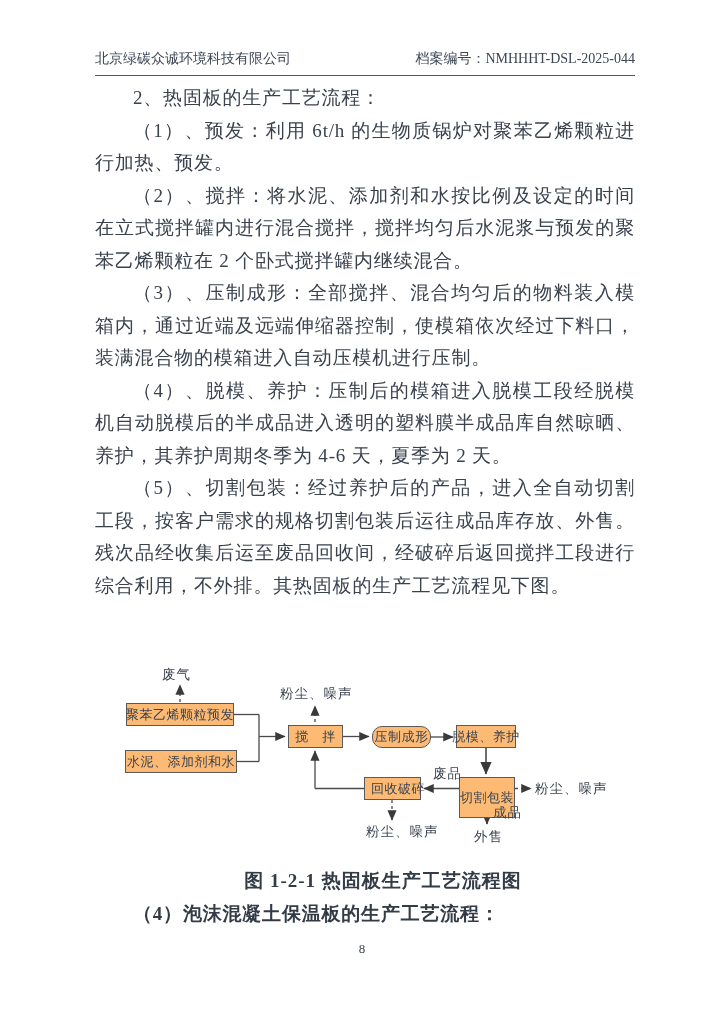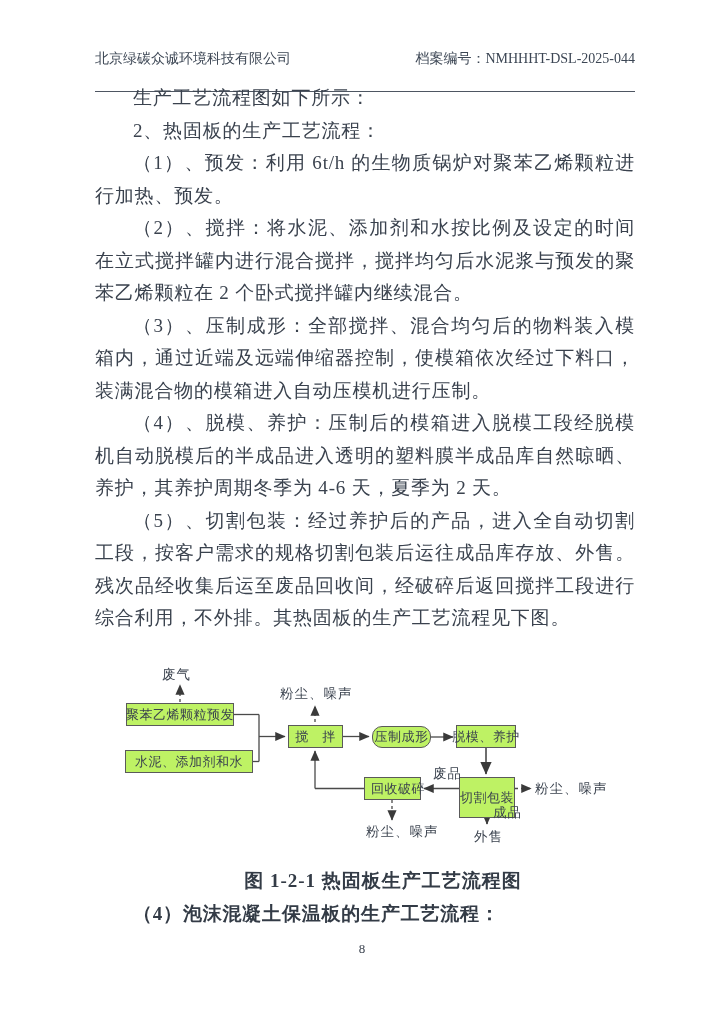--- a/index.html
+++ b/index.html
@@ -6,35 +6,35 @@
   html,body { background:#ffffff; }
   .page {
     position:relative; width:724px; height:1024px; background:#ffffff;
     font-family:"Liberation Serif","DejaVu Serif",serif;
     color:#3a424e; overflow:hidden;
   }
   
   .header {
     position:absolute; left:95px; top:50px; width:540px;
     display:flex; justify-content:space-between; align-items:flex-end;
-    font-size:14px; color:#3c4654; padding-bottom:23px;
+    font-size:14px; color:#3c4654; padding-bottom:7px;
     border-bottom:1px solid #4e5662;
   }
   
   .body-text {
     position:absolute; left:95px; top:82px; width:540px;
     font-size:19px; line-height:32.5px; letter-spacing:0.8px;
     text-align:justify; color:#3a424e;
   }
   .body-text p { text-indent:2em; margin:0; }
   
   .diagram { position:absolute; left:118px; top:658px; width:500px; height:198px; font-size:13.5px; color:#3a424e; }
   .diagram svg { position:absolute; left:0; top:0; }
   .fnode {
-    position:absolute; border:1px solid #5a5a5a; background:#bef264;
+    position:absolute; border:1px solid #5a5a5a; background:#fdba74;
     display:flex; align-items:center; justify-content:center;
     font-size:13px; letter-spacing:0.5px; white-space:nowrap;
   }
   .flabel { position:absolute; white-space:nowrap; letter-spacing:1px; }
   
   .figure-caption {
     position:absolute; left:0; top:868px; width:724px; text-align:center;
     font-size:19px; font-weight:bold; color:#333b46; letter-spacing:1px;padding-left:42px;
   }
   .section-heading {
@@ -50,21 +50,20 @@
 <body>
 
 <div class="page">
 
   <div class="header">
     <span>北京绿碳众诚环境科技有限公司</span>
     <span>档案编号：NMHHHT-DSL-2025-044</span>
   </div>
 
   <div class="body-text">
-    <p>生产工艺流程图如下所示：</p>
     <p>2、热固板的生产工艺流程：</p>
     <p>（1）、预发：利用 6t/h 的生物质锅炉对聚苯乙烯颗粒进行加热、预发。</p>
     <p>（2）、搅拌：将水泥、添加剂和水按比例及设定的时间在立式搅拌罐内进行混合搅拌，搅拌均匀后水泥浆与预发的聚苯乙烯颗粒在 2 个卧式搅拌罐内继续混合。</p>
     <p>（3）、压制成形：全部搅拌、混合均匀后的物料装入模箱内，通过近端及远端伸缩器控制，使模箱依次经过下料口，装满混合物的模箱进入自动压模机进行压制。</p>
     <p>（4）、脱模、养护：压制后的模箱进入脱模工段经脱模机自动脱模后的半成品进入透明的塑料膜半成品库自然晾晒、养护，其养护周期冬季为 4-6 天，夏季为 2 天。</p>
     <p>（5）、切割包装：经过养护后的产品，进入全自动切割工段，按客户需求的规格切割包装后运往成品库存放、外售。残次品经收集后运至废品回收间，经破碎后返回搅拌工段进行综合利用，不外排。其热固板的生产工艺流程见下图。</p>
   </div>
 
   <div class="diagram">
     <svg width="500" height="198">
@@ -94,21 +93,21 @@
       <line x1="197" y1="130.5" x2="197" y2="93" stroke="#4a4a4a" stroke-width="1.3" marker-end="url(#arr)"></line>
 
       <line x1="274" y1="142" x2="274" y2="162" stroke="#4a4a4a" stroke-width="1.3" stroke-dasharray="3,3" marker-end="url(#arr)"></line>
 
       <line x1="397" y1="130.5" x2="413" y2="130.5" stroke="#4a4a4a" stroke-width="1.3" stroke-dasharray="3,3" marker-end="url(#arr)"></line>
 
       <line x1="369" y1="142" x2="369" y2="166" stroke="#4a4a4a" stroke-width="1.6" marker-end="url(#arr)"></line>
     </svg>
 
     <div class="fnode" style="left:8px; top:45px; width:108px; height:23px;">聚苯乙烯颗粒预发</div>
-    <div class="fnode" style="left:7px; top:92px; width:128px; height:23px;">水泥、添加剂和水</div>
+    <div class="fnode" style="left:7px; top:92px; width:112px; height:23px;">水泥、添加剂和水</div>
     <div class="fnode" style="left:170px; top:67px; width:55px; height:23px;">搅　拌</div>
     <div class="fnode" style="left:254px; top:68px; width:59px; height:22px;border-radius:10px;">压制成形</div>
     <div class="fnode" style="left:338px; top:67px; width:60px; height:23px;">脱模、养护</div>
     <div class="fnode" style="left:246px; top:119px; width:57px; height:23px;padding-left:11px;">回收破碎</div>
     <div class="fnode" style="left:341px; top:119px; width:56px; height:41px;">切割包装</div>
 
     <div class="flabel" style="left:44px; top:8px;">废气</div>
     <div class="flabel" style="left:162px; top:27px;">粉尘、噪声</div>
     <div class="flabel" style="left:315px; top:107px;">废品</div>
     <div class="flabel" style="left:417px; top:122px;">粉尘、噪声</div>

